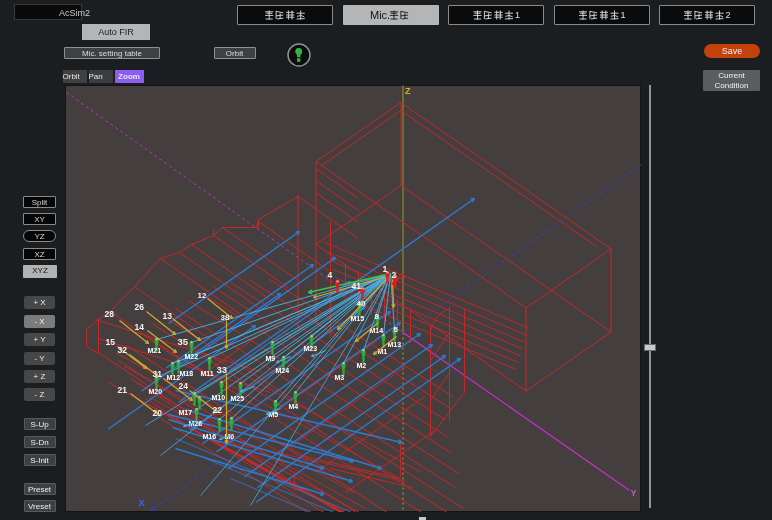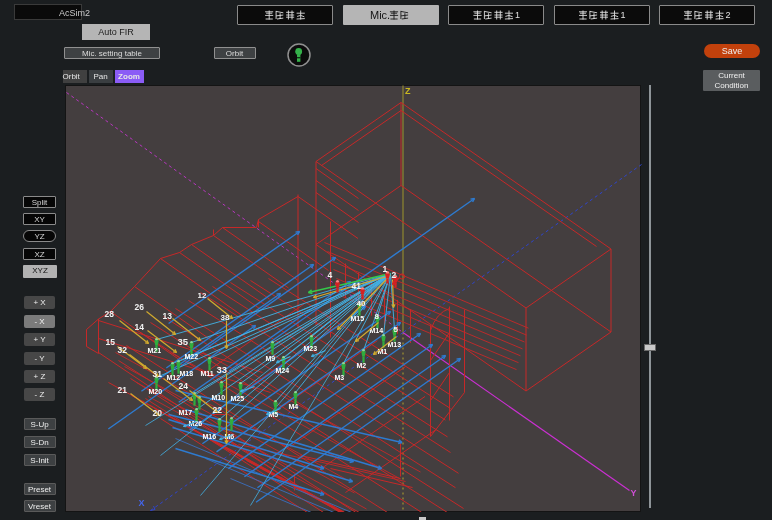--- a/index.html
+++ b/index.html
@@ -491,21 +491,21 @@
 <svg style="position:absolute;left:286px;top:41.5px" width="26" height="26" viewBox="0 0 26 26">
 <circle cx="13" cy="13" r="11" fill="#0c0c0c" stroke="#8f8f8f" stroke-width="1.5"></circle>
 <circle cx="12.7" cy="9.5" r="3.4" fill="#35b14a"></circle>
 <path d="M9.3 9.5 L16.1 9.5 L14.6 12.6 L10.8 12.6 Z" fill="#35b14a"></path>
 <rect x="11" y="12.6" width="3.4" height="7.2" fill="#35b14a"></rect>
 <rect x="11" y="15.2" width="3.4" height="1.1" fill="#0c0c0c"></rect>
 </svg>
 <div style="position:absolute;left:704px;top:43.5px;width:56px;height:14px;background:#c2410c;color:#efefef;border-radius:7px;font-size:9px;line-height:14px;text-align:center;">Save</div>
 <div style="position:absolute;left:703px;top:70px;width:57px;height:21px;background:#5a5d5f;color:#f0f0f0;border-radius:1px;font-size:8px;line-height:10px;text-align:center;padding-top:1px;box-sizing:border-box;">Current<br>Condition</div>
 <div style="position:absolute;left:62.5px;top:69.5px;width:24px;height:13px;background:#404040;color:#e6e6e6;border-radius:0px;font-size:8px;line-height:13px;text-align:left;">Orbit</div>
-<div style="position:absolute;left:88.5px;top:69.5px;width:24px;height:13px;background:#3a3e41;color:#e6e6e6;border-radius:0px;font-size:8px;line-height:13px;text-align:center;">Pan</div>
+<div style="position:absolute;left:88.5px;top:69.5px;width:24px;height:13px;background:#3a3e41;color:#e6e6e6;border-radius:0px;font-size:8px;line-height:13px;text-align:left;">Pan</div>
 <div style="position:absolute;left:114.5px;top:69.5px;width:29px;height:13px;background:#8b5cf6;color:#e6e6e6;border-radius:0px;font-size:8px;line-height:13px;text-align:center;font-weight:bold;">Zoom</div>
 <div style="position:absolute;left:23px;top:195.5px;width:33px;height:12px;background:#060606;color:#d6d6d6;border:1px solid #8a8a8a;border-radius:1px;font-size:8px;line-height:12px;text-align:center;">Split</div>
 <div style="position:absolute;left:23px;top:212.5px;width:33px;height:12px;background:#060606;color:#d6d6d6;border:1px solid #8a8a8a;border-radius:1px;font-size:8px;line-height:12px;text-align:center;">XY</div>
 <div style="position:absolute;left:23px;top:230px;width:33px;height:12px;background:#060606;color:#d6d6d6;border:1px solid #8a8a8a;border-radius:6px;font-size:8px;line-height:12px;text-align:center;">YZ</div>
 <div style="position:absolute;left:23px;top:247.5px;width:33px;height:12px;background:#060606;color:#d6d6d6;border:1px solid #8a8a8a;border-radius:1px;font-size:8px;line-height:12px;text-align:center;">XZ</div>
 <div style="position:absolute;left:23px;top:265px;width:34px;height:12.5px;background:#b2b2b2;color:#111;border-radius:1px;font-size:8px;line-height:12.5px;text-align:center;">XYZ</div>
 <div style="position:absolute;left:24px;top:296px;width:31px;height:13px;background:#474747;color:#ededed;border-radius:2px;font-size:8px;line-height:13px;text-align:center;">+ X</div>
 <div style="position:absolute;left:24px;top:314.5px;width:31px;height:13px;background:#7b7b7b;color:#f0f0f0;border-radius:2px;font-size:8px;line-height:13px;text-align:center;">- X</div>
 <div style="position:absolute;left:24px;top:333px;width:31px;height:13px;background:#474747;color:#ededed;border-radius:2px;font-size:8px;line-height:13px;text-align:center;">+ Y</div>
 <div style="position:absolute;left:24px;top:351.5px;width:31px;height:13px;background:#474747;color:#ededed;border-radius:2px;font-size:8px;line-height:13px;text-align:center;">- Y</div>

